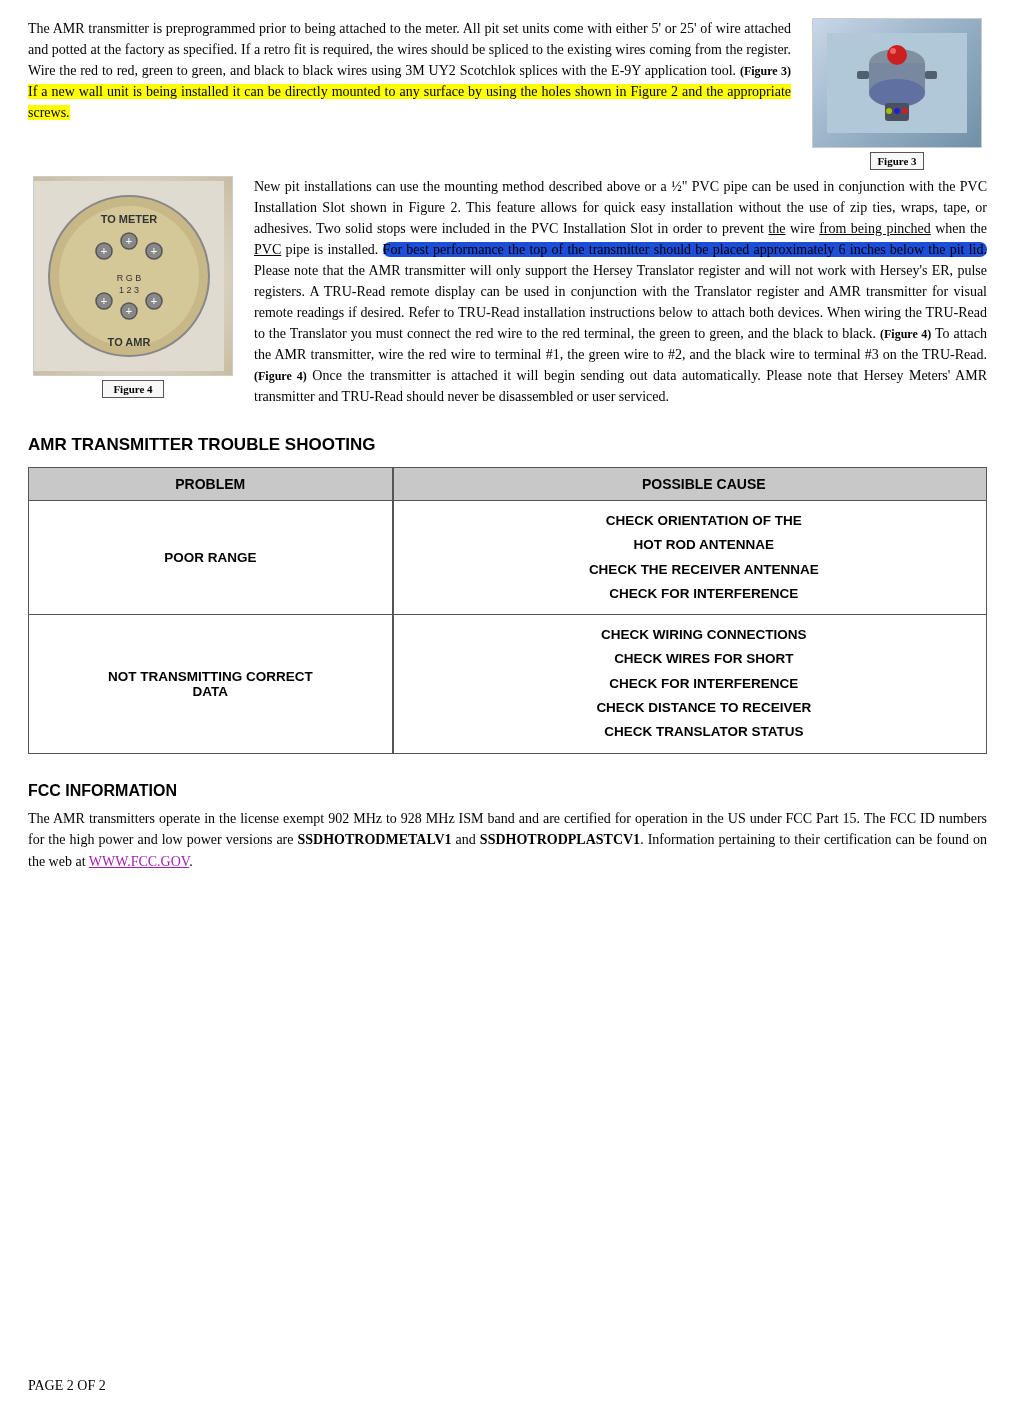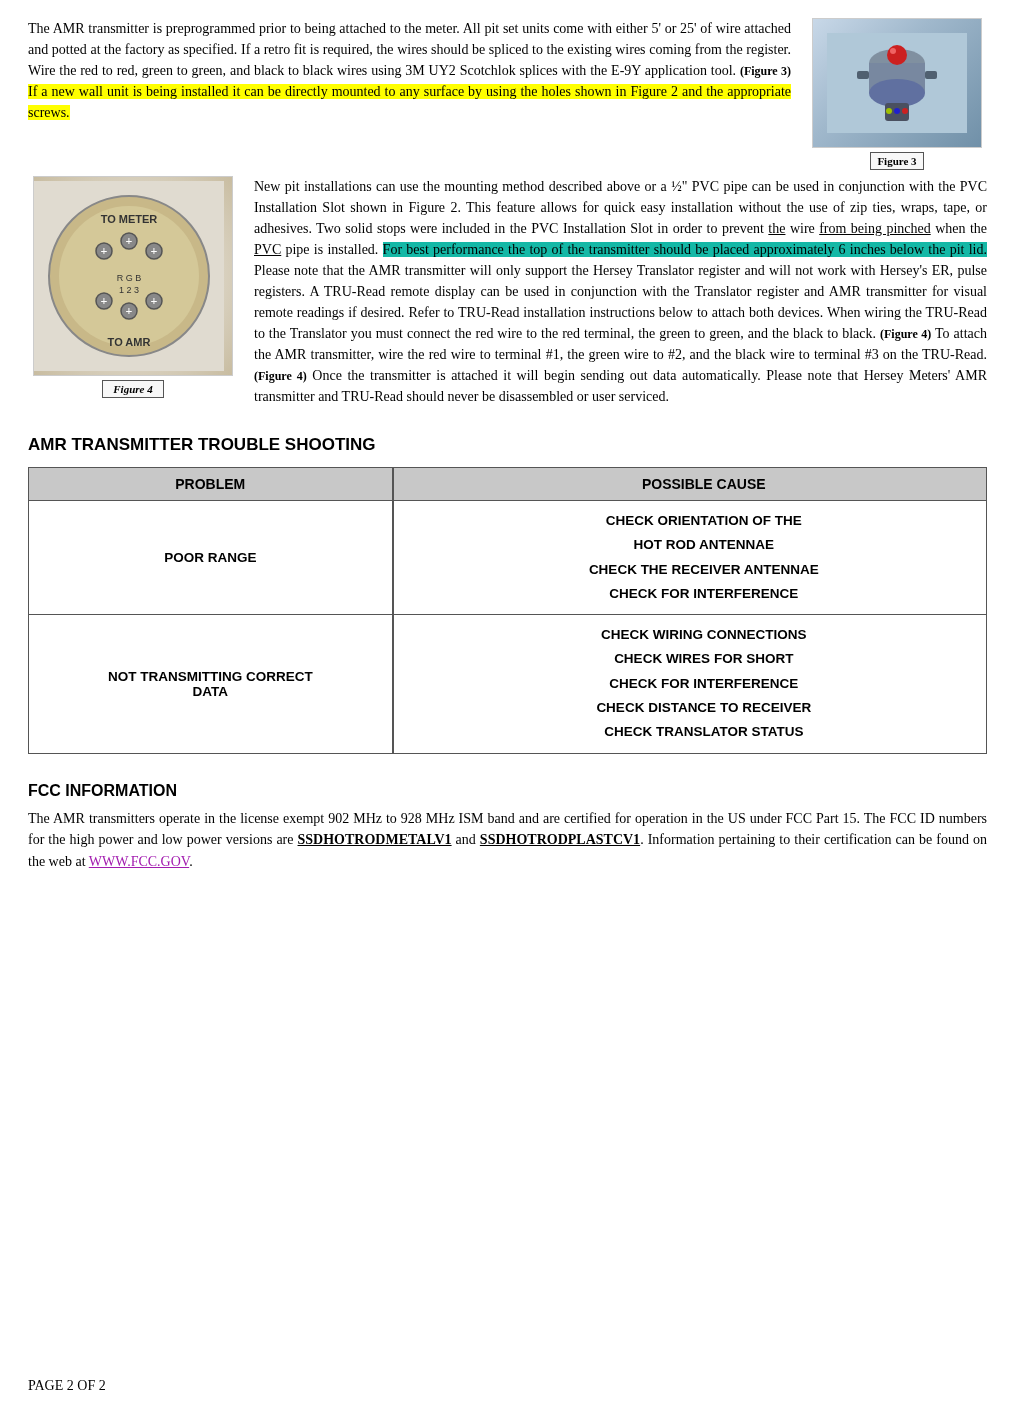--- a/index.html
+++ b/index.html
@@ -83,33 +83,33 @@
       align-items: center;
       position: relative;
     }
     .figure4-caption {
       font-size: 11px;
       font-weight: bold;
       border: 1px solid #555;
       padding: 2px 10px;
       margin-top: 4px;
       background: #f8f8f8;
-      font-style: italic;
     }
 
     .mid-text {
       flex: 1;
       text-align: justify;
       line-height: 1.5;
     }
     .highlight-yellow {
       background-color: #ffff00;
     }
     .highlight-green {
-      background-color: #14b8a6;
+      background-color: #1d4ed8;
+      border-radius: 7px;
     }
     .underline {
       text-decoration: underline;
     }
     .small-caption {
       font-size: 12px;
     }
 
     
     .section-heading {
@@ -163,21 +163,20 @@
       text-align: justify;
       line-height: 1.55;
       font-size: 14px;
     }
     .fcc-text a, .link-style {
       color: #a21caf;
       text-decoration: underline;
     }
     .bold-text {
       font-weight: bold;
-      text-decoration: underline;
     }
 
     
     .page-footer {
       position: fixed;
       bottom: 24px;
       left: 28px;
       font-size: 14px;
     }
 

